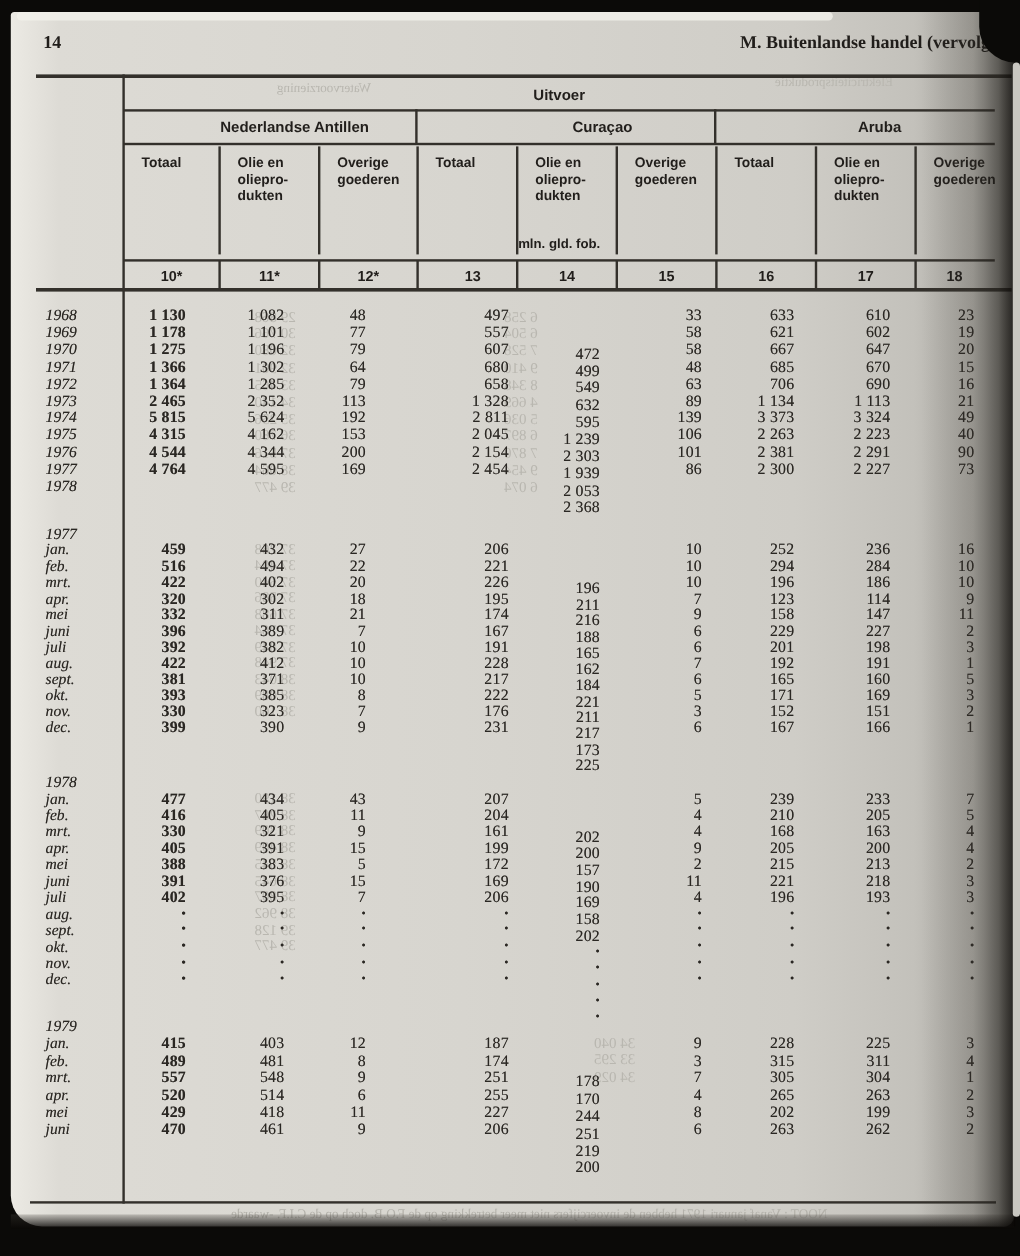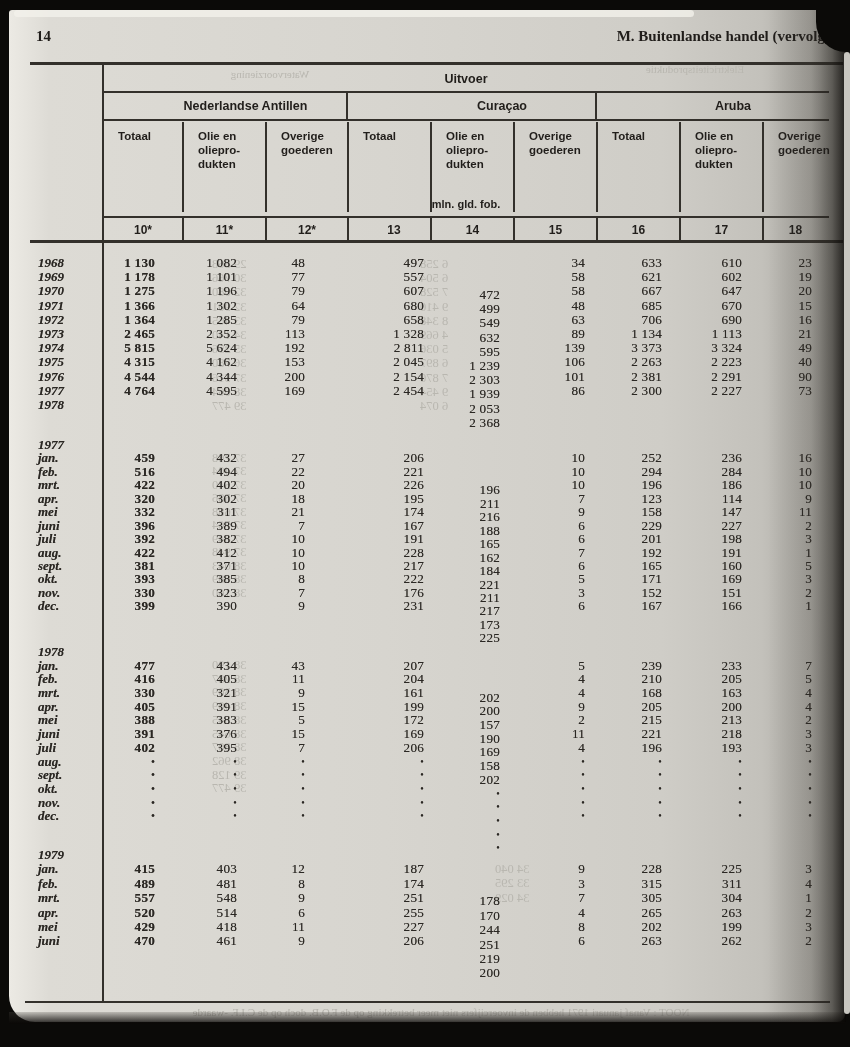--- a/index.html
+++ b/index.html
@@ -49,21 +49,21 @@
   .x5{left:513px;} .x6{left:596px;} .x7{left:679px;} .x8{left:762px;}
 
   
   .tbody{position:absolute;left:36px;top:0;width:792px;z-index:10;}
   .tblock{position:absolute;left:0;width:792px;}
   #block-0{top:256px;--rh:14.2px;} #block-1{top:438px;--rh:13.45px;}
   #block-2{top:645px;--rh:13.7px;} #block-3{top:848px;--rh:14.4px;}
   .trow{display:grid;grid-template-columns:67px 80px 83px 82px 83px 83px 83px 83px 83px 65px;
         height:var(--rh);line-height:var(--rh);}
   .rlabel{font-style:italic;font-size:13px;padding-left:2px;color:#2a2723;
-        text-shadow:0 0 .4px rgba(42,38,33,.55);font-weight:bold;}
+        text-shadow:0 0 .4px rgba(42,38,33,.55);}
   .tcell{text-align:right;font-size:13.2px;letter-spacing:.2px;color:#2a2723;box-sizing:border-box;
         text-shadow:0 0 .4px rgba(42,38,33,.55);}
   .pr0{padding-right:28px;font-weight:bold;} .pr1{padding-right:29px;} .pr2{padding-right:43px;}
   .pr3{padding-right:7px;}  .pr4{padding-right:14px;margin-top:32px;} .pr5{padding-right:12px;}
   .pr6{padding-right:18px;} .pr7{padding-right:21px;} .pr8{padding-right:16px;}
   .tcell.dot{font-size:10px;}
 
   
   .bleed{position:absolute;transform:scaleX(-1);color:#b9b7b0;z-index:2;white-space:pre-line;
         font-family:"Liberation Serif",serif;}
@@ -200,21 +200,21 @@
 
   <div class="tbody">
       <div class="tblock" id="block-0">
         <div class="trow">
           <div class="rlabel">1968</div>
           <div class="tcell pr0">1 130</div>
           <div class="tcell pr1">1 082</div>
           <div class="tcell pr2">48</div>
           <div class="tcell pr3">497</div>
           <div class="tcell pr4">472</div>
-          <div class="tcell pr5">34</div>
+          <div class="tcell pr5">33</div>
           <div class="tcell pr6">633</div>
           <div class="tcell pr7">610</div>
           <div class="tcell pr8">23</div>
         </div>
         <div class="trow">
           <div class="rlabel">1969</div>
           <div class="tcell pr0">1 178</div>
           <div class="tcell pr1">1 101</div>
           <div class="tcell pr2">77</div>
           <div class="tcell pr3">557</div>

